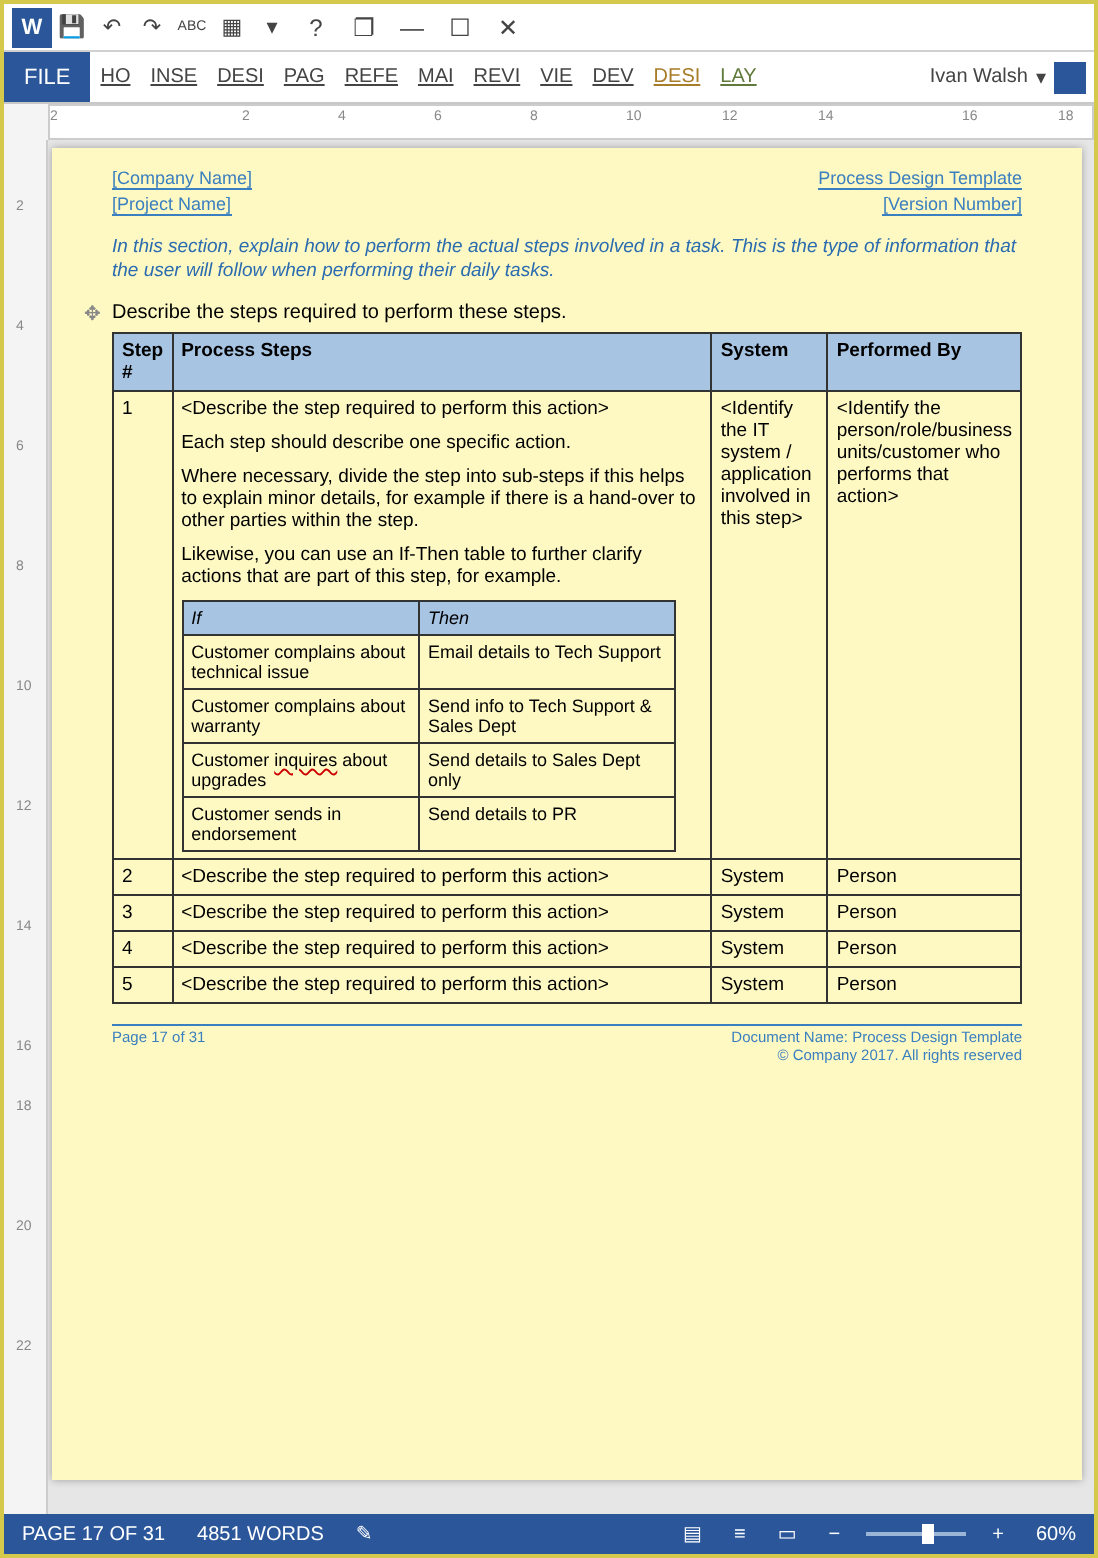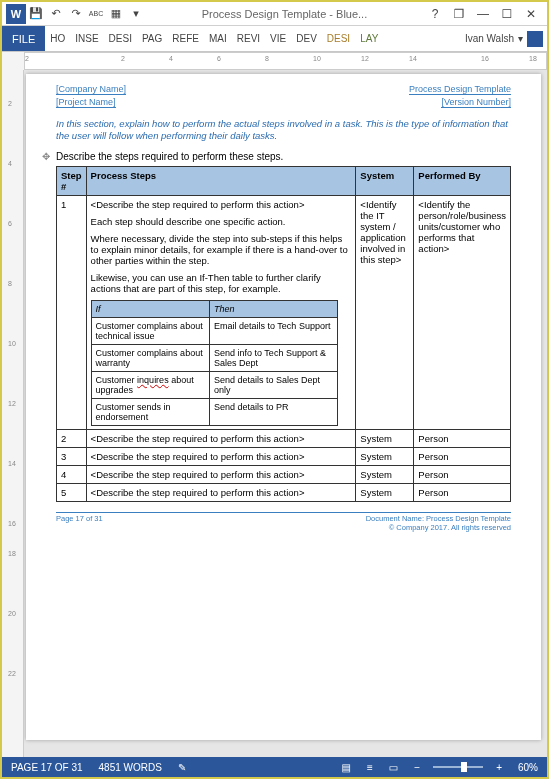--- a/index.html
+++ b/index.html
@@ -8,37 +8,37 @@
   
   .titlebar { height: 24px; background: #fff; display: flex; align-items: center; padding: 0 4px; border-bottom: 1px solid #d0d0d0; }
   .titlebar .wicon { width: 20px; height: 20px; background: #2b579a; color: #fff; display: flex; align-items: center; justify-content: center; font-size: 11px; font-weight: bold; }
   .titlebar .qat-btn { width: 18px; height: 18px; display: flex; align-items: center; justify-content: center; margin: 0 1px; color: #444; font-size: 11px; }
   .titlebar .doctitle { flex: 1; text-align: center; color: #666; font-size: 11px; }
   .titlebar .winbtn { width: 24px; height: 20px; display: flex; align-items: center; justify-content: center; color: #444; font-size: 12px; }
 
   
   .ribbon { height: 26px; background: #fff; display: flex; align-items: center; border-bottom: 1px solid #c8c8c8; font-size: 10px; }
   .ribbon .file-tab { background: #2b579a; color: #fff; padding: 0 10px; height: 100%; display: flex; align-items: center; font-size: 11px; }
-  .ribbon .tab { padding: 0 5px; height: 100%; display: flex; align-items: center; color: #444; }
+  .ribbon .tab { padding: 0 5px; height: 100%; display: flex; align-items: center; color: #444; text-decoration: underline; }
   .ribbon .tab.ctx1 { color: #a87d2a; }
   .ribbon .tab.ctx2 { color: #5f7a3a; }
   .ribbon .user { margin-left: auto; padding: 0 4px; color: #444; display: flex; align-items: center; gap: 4px; }
   .ribbon .user .avatar { width: 16px; height: 16px; background: #2b579a; }
 
   
   .ruler-wrap { height: 18px; background: #f4f4f4; display: flex; }
   .ruler-side { width: 22px; }
   .ruler { flex: 1; background: #fff; border: 1px solid #ccc; position: relative; font-size: 7px; color: #888; }
   .ruler .tick { position: absolute; top: 2px; }
 
   
   .docwrap { display: flex; height: calc(779px - 24px - 26px - 18px - 20px - 4px); background: #e6e6e6; }
   .vruler { width: 22px; background: #f4f4f4; border-right: 1px solid #ccc; position: relative; font-size: 7px; color: #888; }
   .vruler .vt { position: absolute; left: 6px; }
-  .page { flex: 1; background: #ffffff; margin: 4px 6px 17px 2px; box-shadow: 0 0 4px rgba(0,0,0,0.3); padding: 10px 30px 10px 30px; overflow: hidden; }
+  .page { flex: 1; background: #fef9c3; margin: 4px 6px 17px 2px; box-shadow: 0 0 4px rgba(0,0,0,0.3); padding: 10px 30px 10px 30px; overflow: hidden; }
 
   .doc-header { display: flex; justify-content: space-between; color: #3a7fbf; font-size: 9px; margin-bottom: 2px; }
   .doc-header span { border-bottom: 1px solid #3a7fbf; }
   .doc-header .right-col { text-align: left; }
   .doc-header-row2 { display: flex; justify-content: space-between; color: #3a7fbf; font-size: 9px; margin-bottom: 10px; }
   .doc-header-row2 span { border-bottom: 1px solid #3a7fbf; }
 
   .heading { color: #2b6cb0; font-size: 13px; margin: 8px 0 6px 0; }
   .heading .num { margin-right: 16px; }
 
@@ -75,21 +75,20 @@
 <body>
 
 <div class="titlebar">
   <div class="wicon">W</div>
   <div class="qat-btn">💾</div>
   <div class="qat-btn">↶</div>
   <div class="qat-btn">↷</div>
   <div class="qat-btn" style="font-size:7px">ABC</div>
   <div class="qat-btn">▦</div>
   <div class="qat-btn">▾</div>
-  <div class="doctitle">Process Design Template - Blue...</div>
   <div class="winbtn">?</div>
   <div class="winbtn">❐</div>
   <div class="winbtn">—</div>
   <div class="winbtn">☐</div>
   <div class="winbtn">✕</div>
 </div>
 
 <div class="ribbon">
   <div class="file-tab">FILE</div>
   <div class="tab">HO</div>

